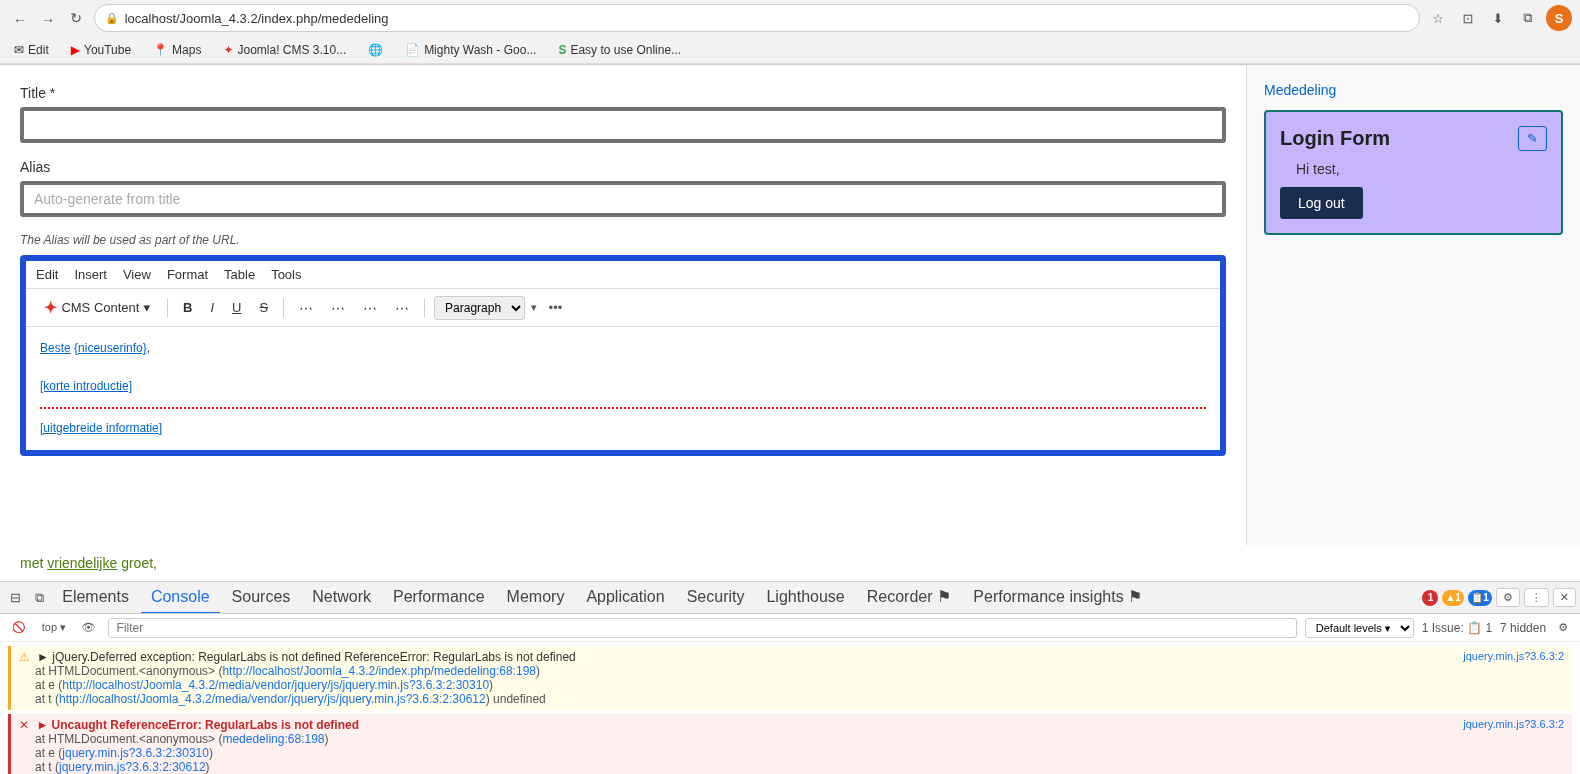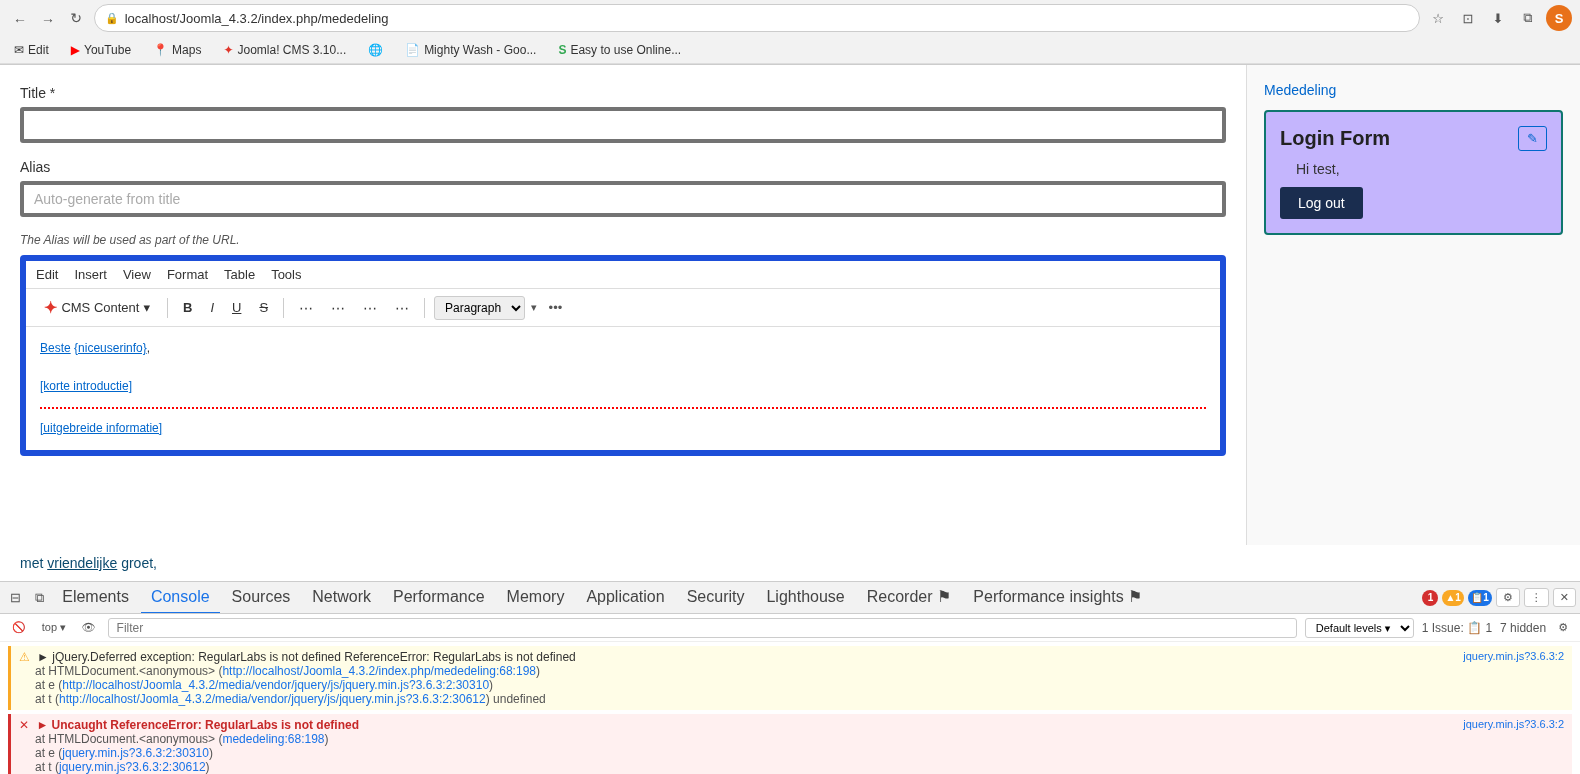--- a/index.html
+++ b/index.html
@@ -55,21 +55,21 @@
     
     .sidebar { width: 334px; padding: 17px; border-left: 1px solid #ddd; background: #f9f9f9; }
     .sidebar-link { color: #0066cc; font-size: 14px; cursor: pointer; display: block; margin-bottom: 12px; }
     .sidebar-module { background: #c4b5fd; border: 2px solid #0f766e; border-radius: 4px; padding: 14px; }
     .sidebar-module-header { display: flex; align-items: center; justify-content: space-between; margin-bottom: 10px; }
     .sidebar-module-title { font-size: 20px; font-weight: bold; color: #222; }
     .sidebar-module-edit { border: 1px solid #0066cc; color: #0066cc; padding: 4px 8px; background: none; cursor: pointer; border-radius: 3px; font-size: 13px; }
     .hi-text { font-size: 14px; color: #333; margin-bottom: 10px; margin-left: 16px; }
     .logout-btn { background: #1a2d4f; color: white; border: none; padding: 8px 18px; font-size: 14px; border-radius: 3px; cursor: pointer; }
 
-    .below-editor { padding: 10px 20px; background: white; font-size: 14px; color: #0c4a6e; }
+    .below-editor { padding: 10px 20px; background: white; font-size: 14px; color: #4d7c0f; }
 
     
     .devtools { height: 230px; background: #fff; border-top: 1px solid #ccc; display: flex; flex-direction: column; }
     .devtools-tabs { display: flex; align-items: center; background: #f2f2f2; border-bottom: 1px solid #ccc; padding: 0 4px; height: 32px; gap: 2px; overflow: hidden; }
     .devtools-tab { padding: 6px 10px; font-size: 16px; color: #444; cursor: pointer; border-bottom: 2px solid transparent; white-space: nowrap; }
     .devtools-tab.active { border-bottom: 2px solid #1a73e8; color: #1a73e8; }
     .devtools-tab-actions { margin-left: auto; display: flex; gap: 4px; align-items: center; }
     .devtools-tab-action { font-size: 11px; color: #555; padding: 2px 6px; border: 1px solid #ccc; border-radius: 3px; background: white; cursor: pointer; white-space: nowrap; }
     .devtools-toolbar { display: flex; align-items: center; background: white; border-bottom: 1px solid #eee; padding: 3px 8px; gap: 8px; height: 28px; }
     .devtools-toolbar-btn { font-size: 11px; color: #555; background: none; border: none; cursor: pointer; padding: 2px 4px; }

